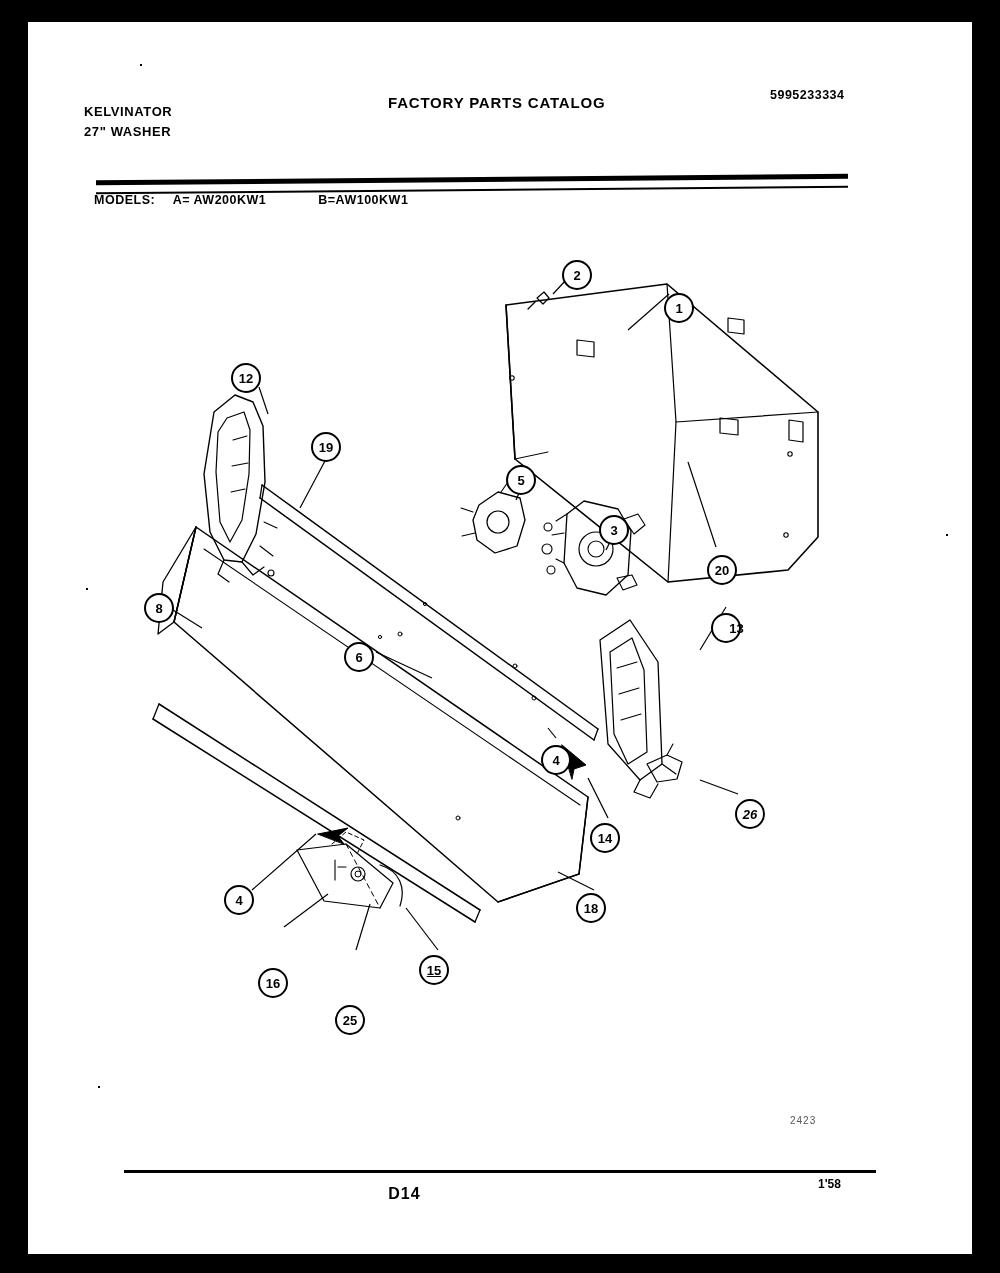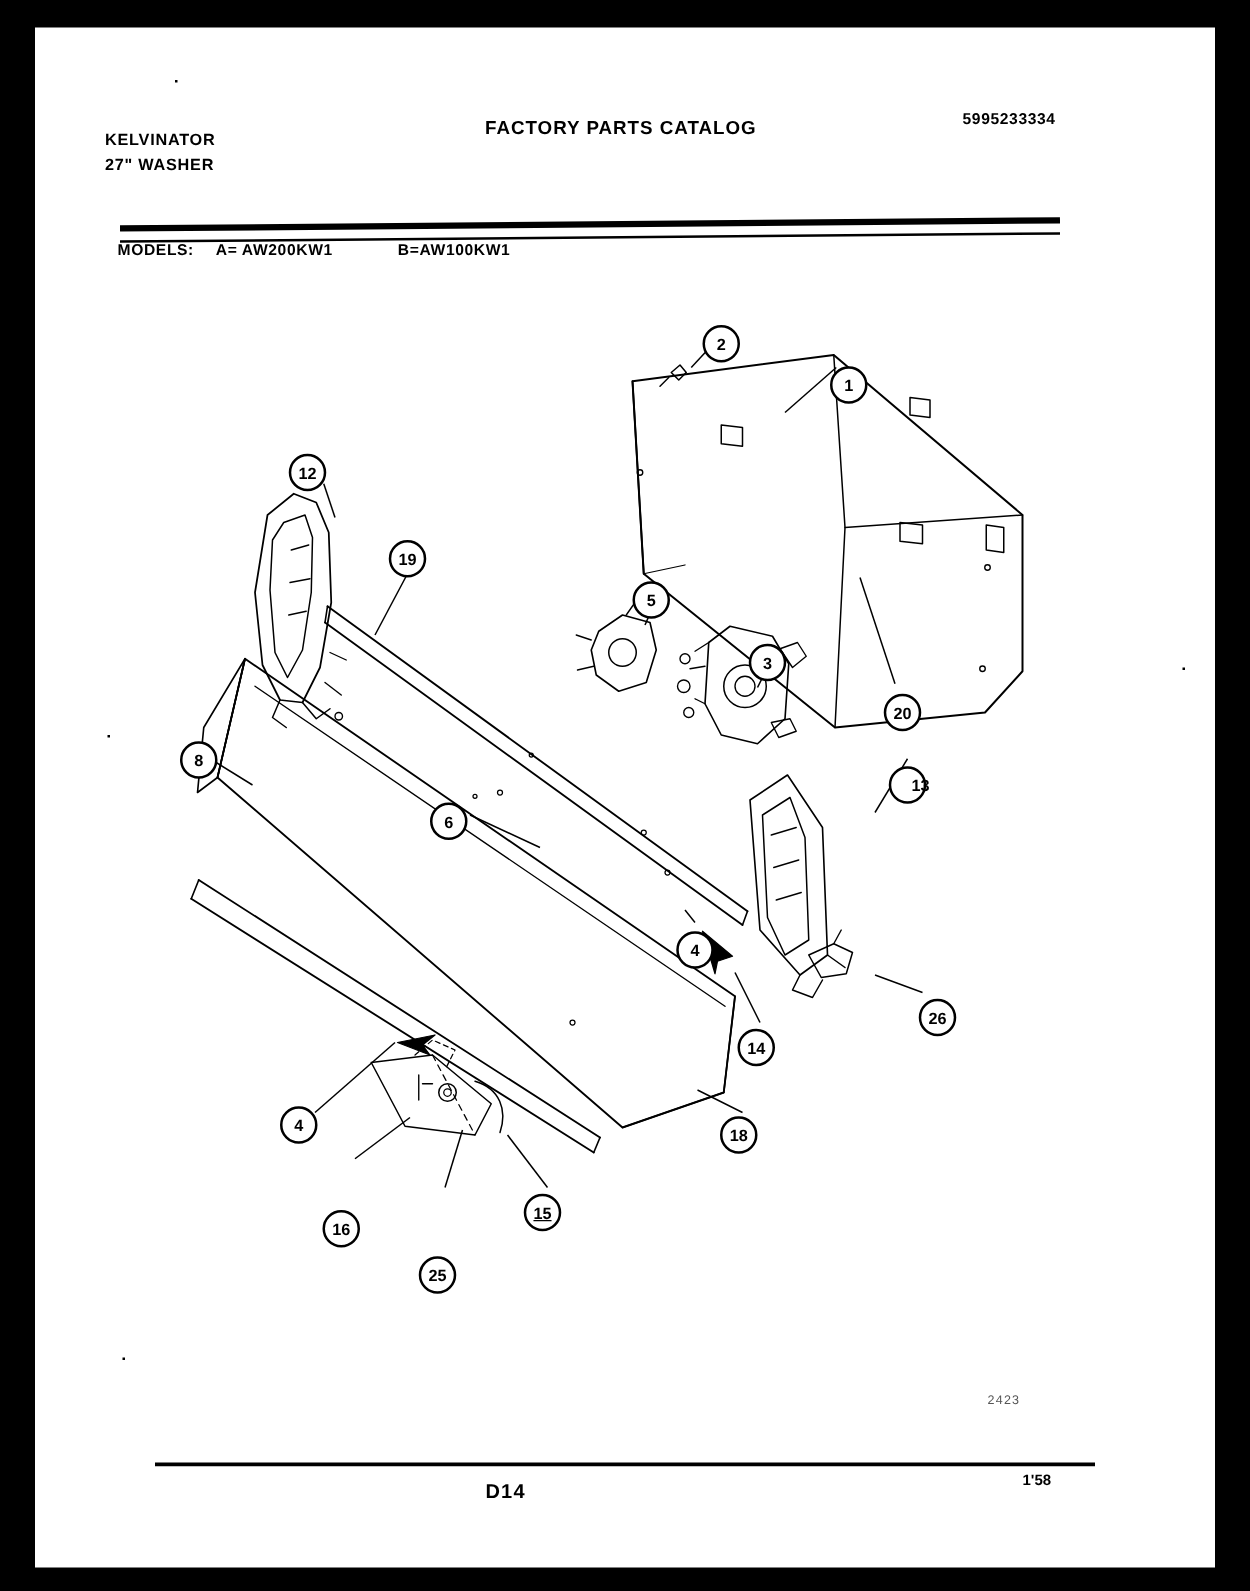--- a/index.html
+++ b/index.html
@@ -303,21 +303,21 @@
     <div class="callout" style="left:116px; top:571px;">8</div>
     <div class="callout" style="left:203px; top:341px;">12</div>
     <div class="callout" style="left:683px; top:591px;padding-left:21px;">13</div>
     <div class="callout" style="left:562px; top:801px;">14</div>
     <div class="callout" style="left:391px; top:933px;text-decoration:underline;">15</div>
     <div class="callout" style="left:230px; top:909px;margin-top:37px;">16</div>
     <div class="callout" style="left:548px; top:871px;">18</div>
     <div class="callout" style="left:283px; top:410px;">19</div>
     <div class="callout" style="left:679px; top:533px;text-align:right;">20</div>
     <div class="callout" style="left:307px; top:983px;">25</div>
-    <div class="callout" style="left:707px; top:777px;">26</div>
+    <div class="callout" style="left:707px; top:777px;font-style:italic;">26</div>
     <div class="callout" style="left:196px; top:863px;">4</div>
 
     <div class="speck" style="left:112px; top:42px;"></div>
     <div class="speck" style="left:58px; top:566px;"></div>
     <div class="speck" style="left:70px; top:1064px;"></div>
     <div class="speck" style="left:918px; top:512px;"></div>
 
     <div class="plate-code">2423</div>
     <div class="footer-rule"></div>
     <div class="page-no">D14</div>

